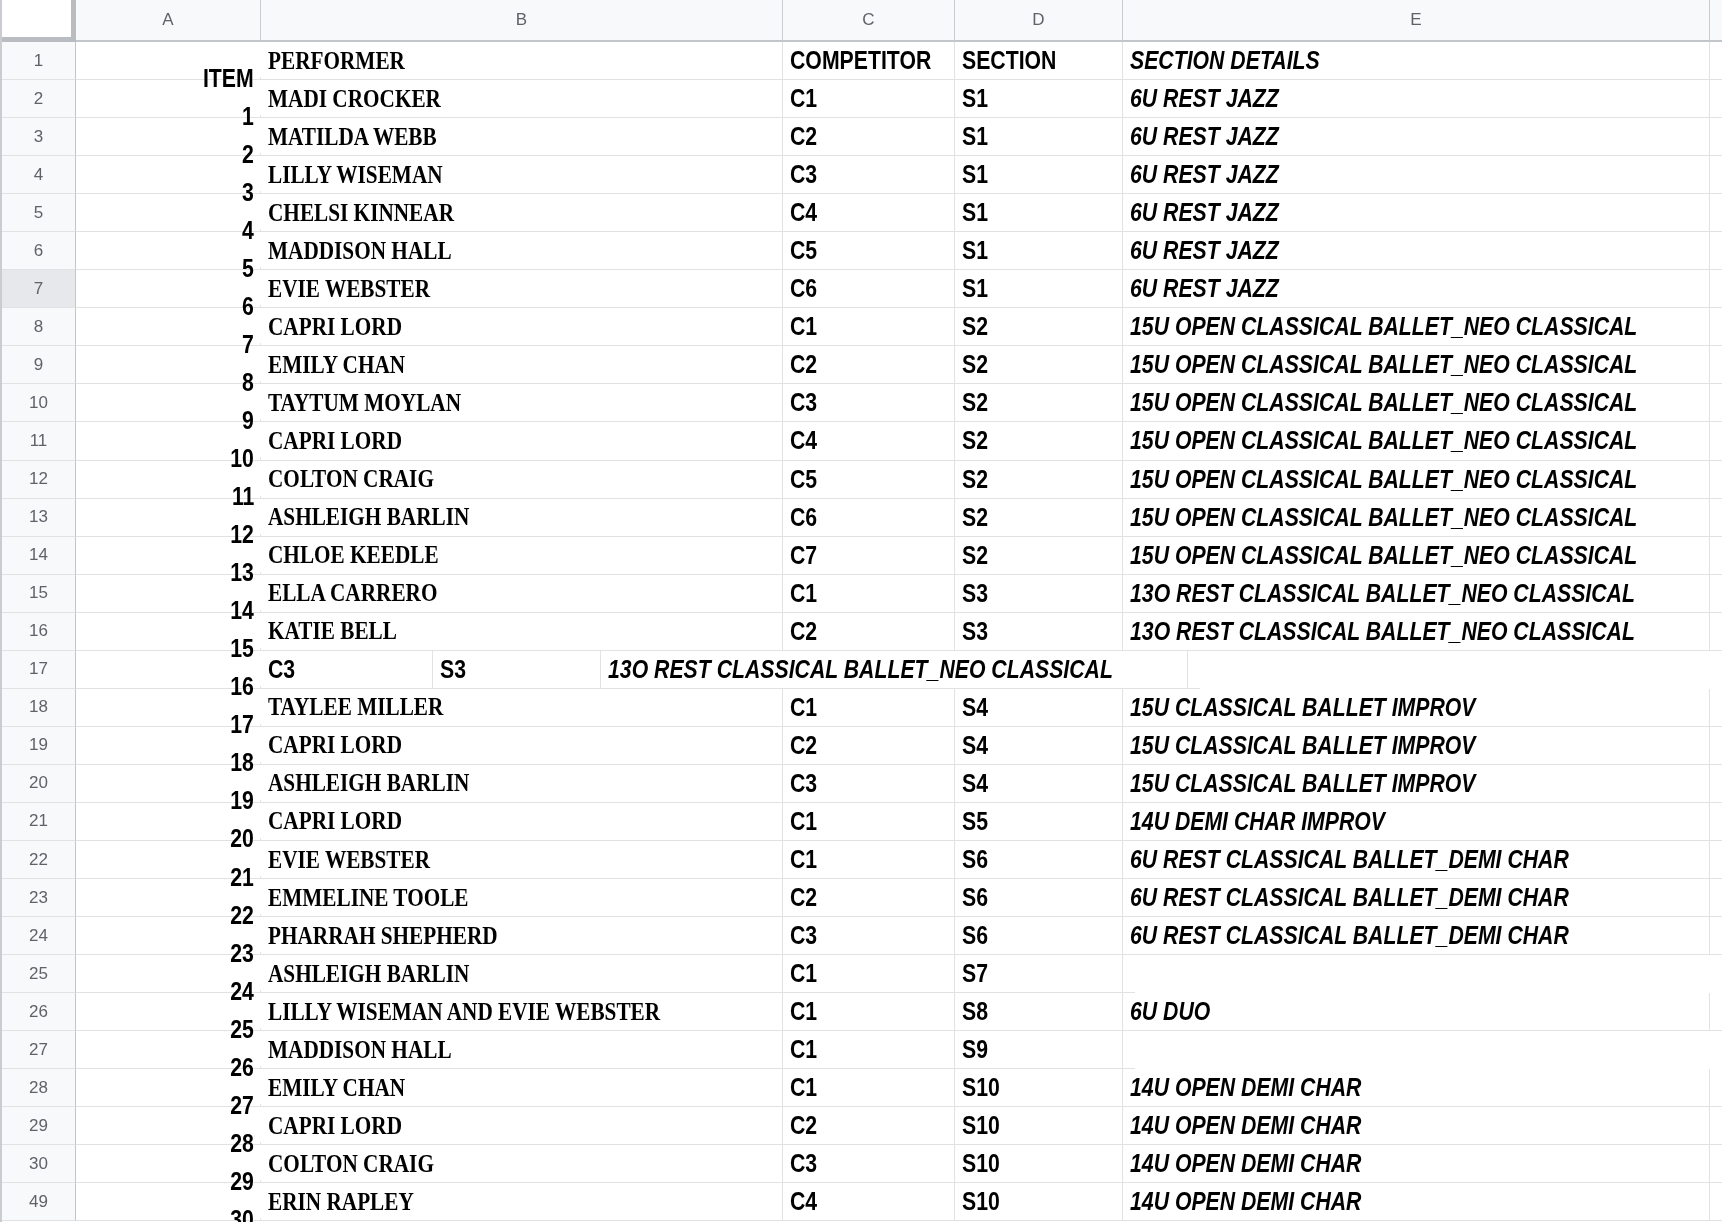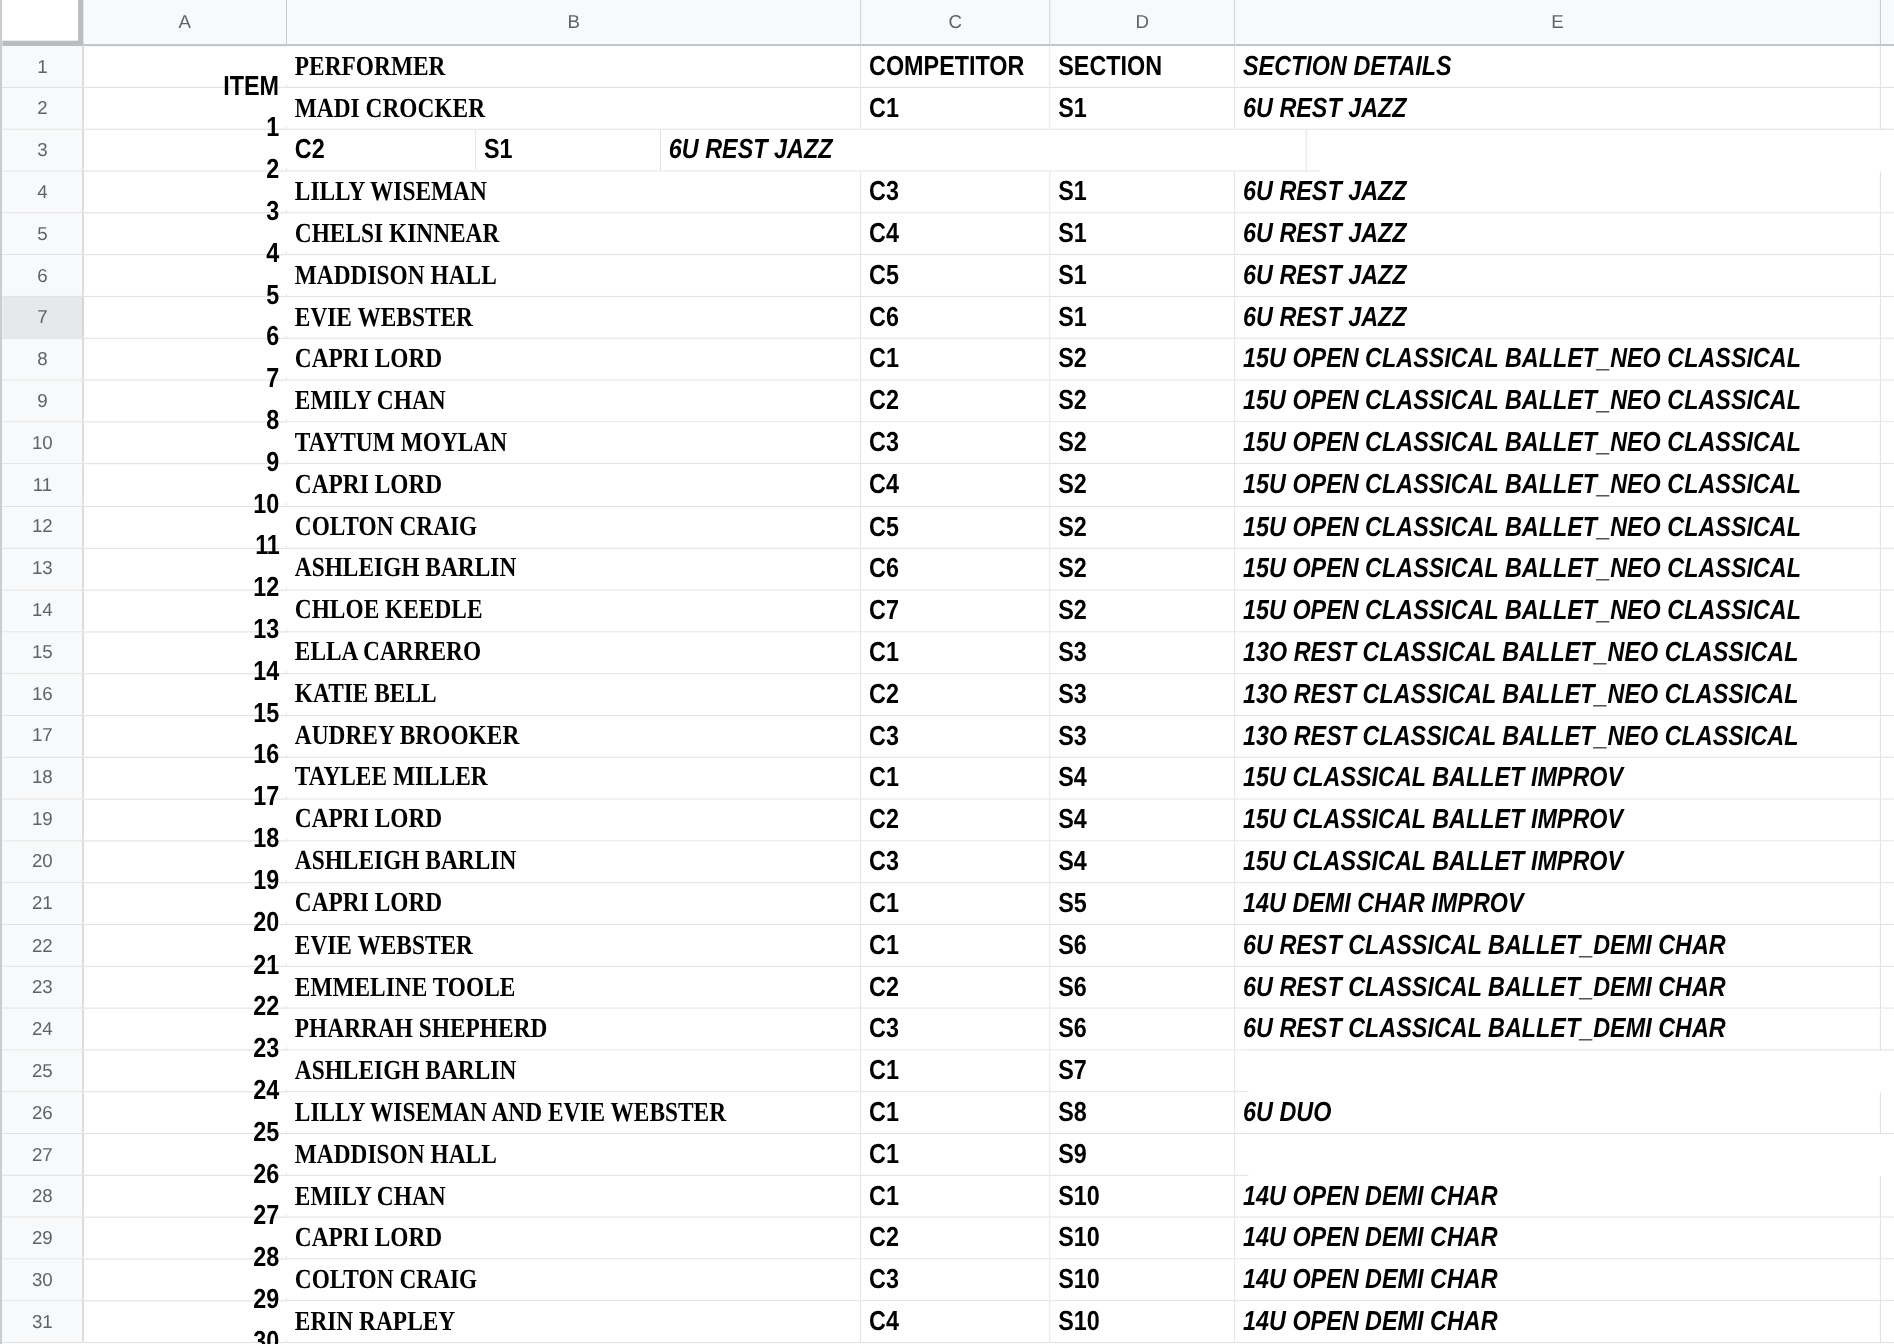--- a/index.html
+++ b/index.html
@@ -133,20 +133,23 @@
           <span class="t">6U REST JAZZ</span>
         </div>
       <div class="cell f"></div>
     </div>
 
     <div class="row">
       <div class="rowheader">3</div>
       <div class="cell a">
           <span class="t">2</span>
         </div>
+      <div class="cell b">
+          <span class="t">MATILDA WEBB</span>
+        </div>
       <div class="cell c">
           <span class="t">C2</span>
         </div>
       <div class="cell d">
           <span class="t">S1</span>
         </div>
       <div class="cell e">
           <span class="t">6U REST JAZZ</span>
         </div>
       <div class="cell f"></div>
@@ -410,23 +413,20 @@
           <span class="t">13O REST CLASSICAL BALLET_NEO CLASSICAL</span>
         </div>
       <div class="cell f"></div>
     </div>
 
     <div class="row">
       <div class="rowheader">17</div>
       <div class="cell a">
           <span class="t">16</span>
         </div>
-      <div class="cell b">
-          <span class="t">AUDREY BROOKER</span>
-        </div>
       <div class="cell c">
           <span class="t">C3</span>
         </div>
       <div class="cell d">
           <span class="t">S3</span>
         </div>
       <div class="cell e">
           <span class="t">13O REST CLASSICAL BALLET_NEO CLASSICAL</span>
         </div>
       <div class="cell f"></div>
@@ -680,21 +680,21 @@
       <div class="cell d">
           <span class="t">S10</span>
         </div>
       <div class="cell e">
           <span class="t">14U OPEN DEMI CHAR</span>
         </div>
       <div class="cell f"></div>
     </div>
 
     <div class="row">
-      <div class="rowheader">31</div>
+      <div class="rowheader">49</div>
       <div class="cell a">
           <span class="t">30</span>
         </div>
       <div class="cell b">
           <span class="t">ERIN RAPLEY</span>
         </div>
       <div class="cell c">
           <span class="t">C4</span>
         </div>
       <div class="cell d">

